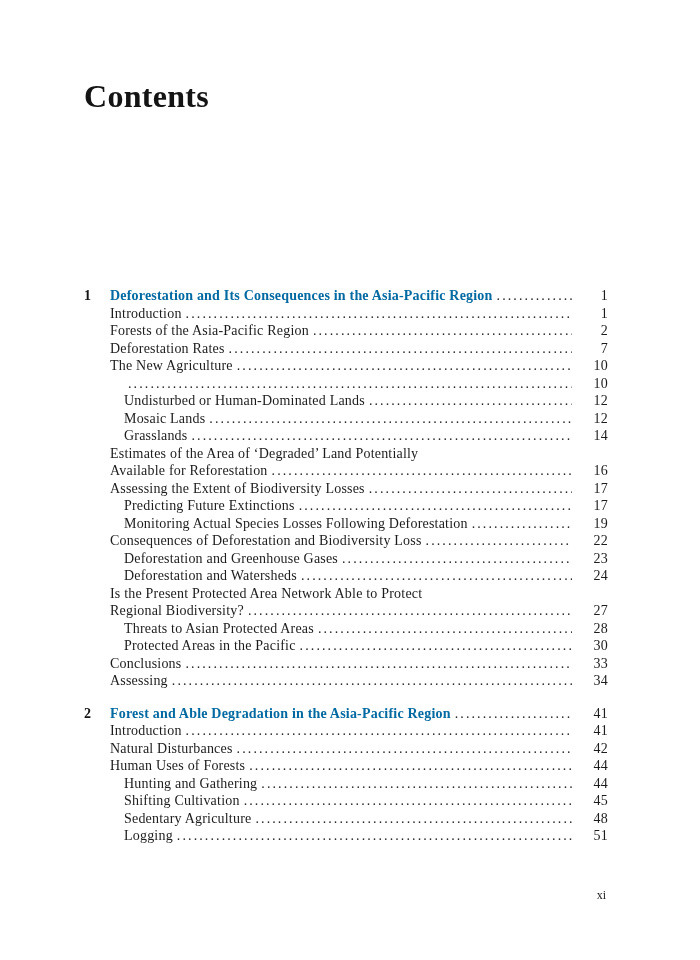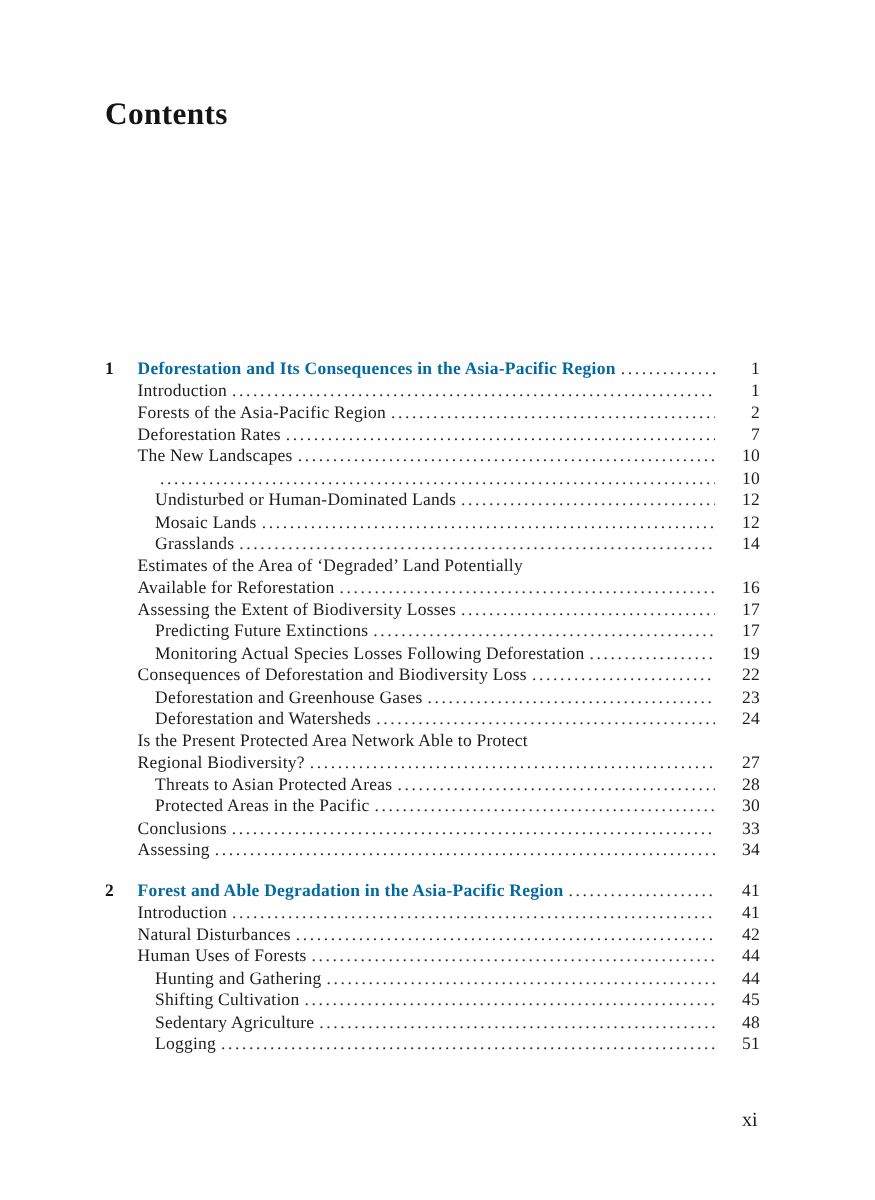--- a/index.html
+++ b/index.html
@@ -13,21 +13,21 @@
     position: relative;
     overflow: hidden;
     font-family: "Liberation Serif", "DejaVu Serif", serif;
     color: #1c1c1c;
   }
   .page-title {
     position: absolute;
     left: 84px;
     top: 78px;
     margin: 0;
-    font-size: 25px;
+    font-size: 32px;
     font-weight: bold;
     letter-spacing: 0.3px;
     color: #141414;
   }
   .toc {
     position: absolute;
     left: 84px;
     right: 92px;
     top: 287px;
     font-size: 14px;
@@ -70,21 +70,21 @@
   }
   .page-num {
     flex: 0 0 auto;
     min-width: 28px;
     text-align: right;
   }
   .footer-folio {
     position: absolute;
     right: 94px;
     top: 888px;
-    font-size: 16px;
+    font-size: 12px;
   }
 </style>
 </head>
 <body>
 
 <h1 class="page-title">Contents</h1>
 
 <div class="toc">
     <div class="chapter">
       <div class="row chapter-row">
@@ -102,21 +102,21 @@
         <span class="label">Forests of the Asia-Pacific Region</span>
         <span class="leader"></span>
         <span class="page-num">2</span>
       </div>
       <div class="row lvl1">
         <span class="label">Deforestation Rates</span>
         <span class="leader"></span>
         <span class="page-num">7</span>
       </div>
       <div class="row lvl1">
-        <span class="label">The New Landscapes</span>
+        <span class="label">The New Agriculture</span>
         <span class="leader"></span>
         <span class="page-num">10</span>
       </div>
       <div class="row lvl2">
         <span class="leader"></span>
         <span class="page-num">10</span>
       </div>
       <div class="row lvl2">
         <span class="label">Undisturbed or Human-Dominated Lands</span>
         <span class="leader"></span>

